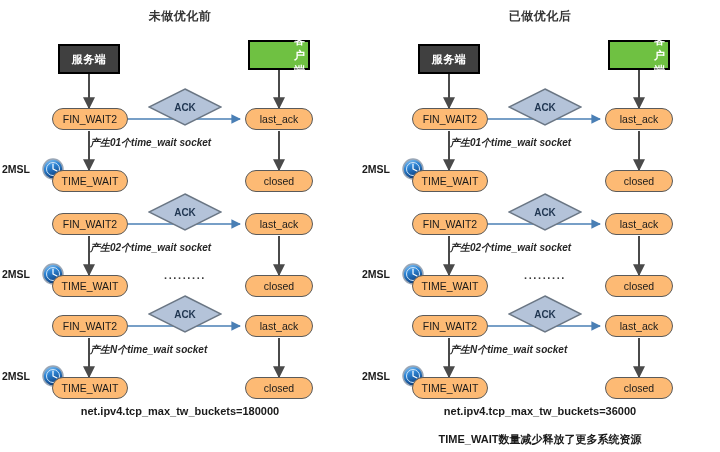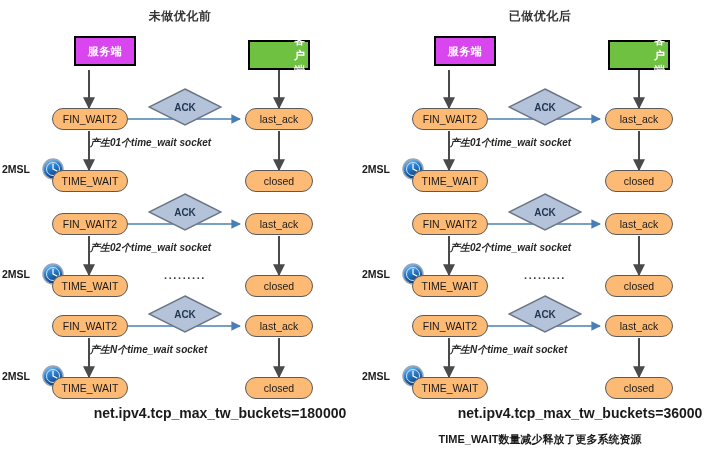--- a/index.html
+++ b/index.html
@@ -48,21 +48,21 @@
     border: 2px solid #000000;
     box-sizing: border-box;
     display: flex;
     align-items: center;
     justify-content: center;
     font-size: 11px;
     font-weight: bold;
     color: #ffffff;
     letter-spacing: 0.5px;
   }
-  .endpoint-server { background: #d946ef; top: 36px; left: 58px; margin-left: 16px; }
+  .endpoint-server { background: #404040; top: 44px; left: 58px; }
   .endpoint-client { background: #6fc142; top: 40px; left: 248px; padding-left: 44px; }
 
   
   .pill {
     position: absolute;
     height: 22px;
     border: 1.5px solid #5a5a5a;
     border-radius: 11px;
     background: #fdba74;
     box-sizing: border-box;
@@ -141,24 +141,23 @@
     font-weight: bold;
   }
 
   
   .sysctl {
     position: absolute;
     left: 0;
     width: 360px;
     top: 405px;
     text-align: center;
-    font-size: 14px;
+    font-size: 11px;
     font-weight: bold;
     color: #1a1a1a;
-    padding-left: 40px;
   }
   .summary {
     position: absolute;
     left: 0;
     width: 360px;
     top: 432px;
     text-align: center;
     font-size: 11px;
     font-weight: bold;
     color: #1a1a1a;

